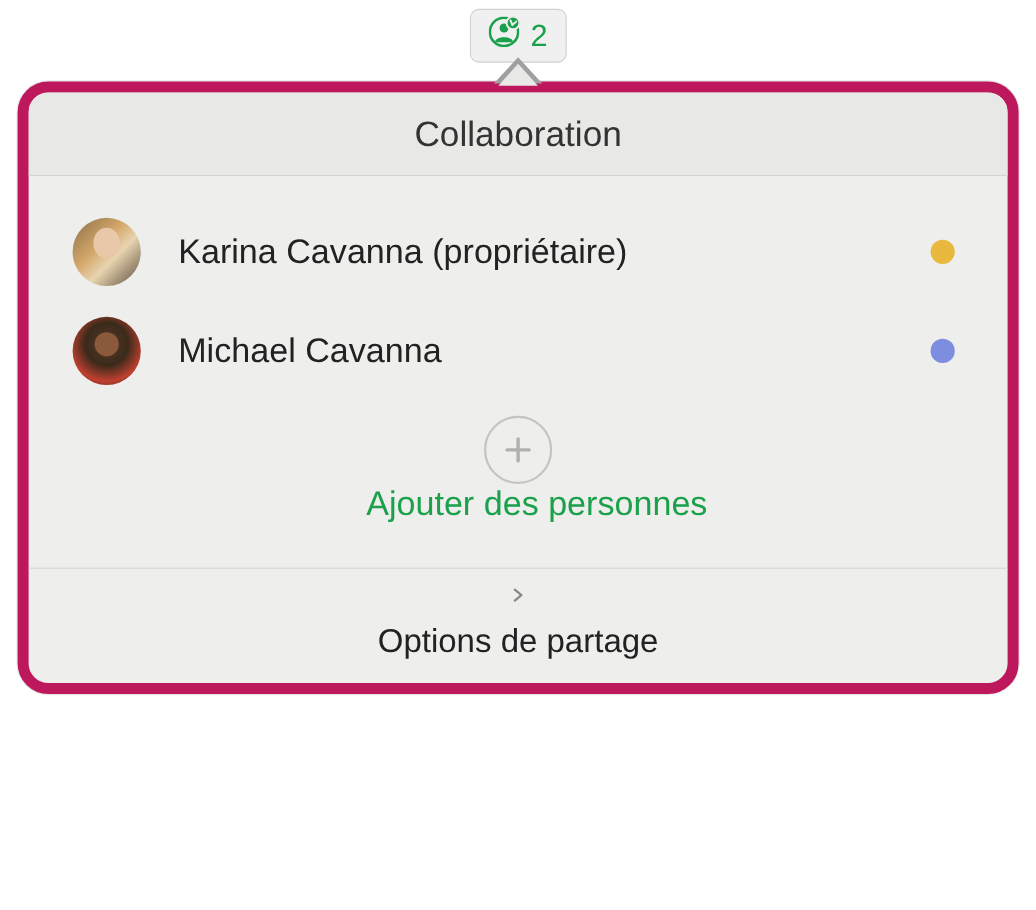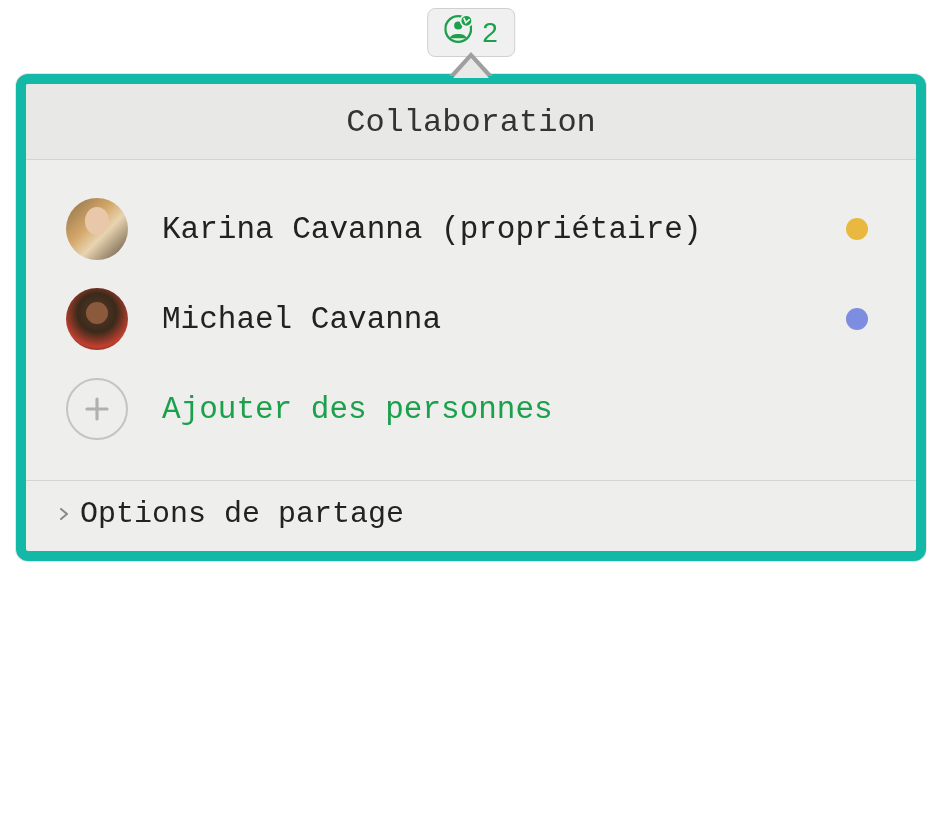--- a/index.html
+++ b/index.html
@@ -68,28 +68,27 @@
       border-bottom: 24px solid #9f9f9f;
       position: absolute;
       top: -12px;
       left: 50%;
       transform: translateX(-50%);
       z-index: 1;
     }
     
     .popover {
       background: #eeeeec;
-      border-radius: 12px;
-      border: 10px solid #14b8a6;
+      border-radius: 28px;
+      border: 10px solid #be185d;
       box-shadow: 0 0 0 1px rgba(0,0,0,0.1);
       overflow: hidden;
       position: relative;
       z-index: 0;
       margin-top: 10px;
-      font-family: Liberation Mono, monospace;
     }
     
     .popover-header {
       text-align: center;
       padding: 20px 0 18px;
       border-bottom: 1px solid #d4d4d2;
       background: #e8e8e6;
     }
     
     .popover-title {
@@ -174,20 +173,21 @@
       border-radius: 50%;
       flex-shrink: 0;
       margin-right: 8px;
     }
     
     .add-people-row {
       display: flex;
       align-items: center;
       padding: 14px 8px 20px;
       cursor: pointer;
+      flex-direction: column;
     }
     
     .add-icon {
       width: 62px;
       height: 62px;
       border-radius: 50%;
       border: 2px solid #c4c4c2;
       display: flex;
       align-items: center;
       justify-content: center;
@@ -207,21 +207,22 @@
     
     .share-options {
       border-top: 1px solid #d4d4d2;
       padding: 16px 30px 20px;
       cursor: pointer;
     }
     
     .share-options-header {
       display: flex;
       align-items: center;
-      gap: 8px;
+      gap: 18px;
+      flex-direction: column;
     }
     
     .chevron-right {
       width: 16px;
       height: 16px;
       flex-shrink: 0;
     }
     
     .share-options-title {
       font-size: 30px;

